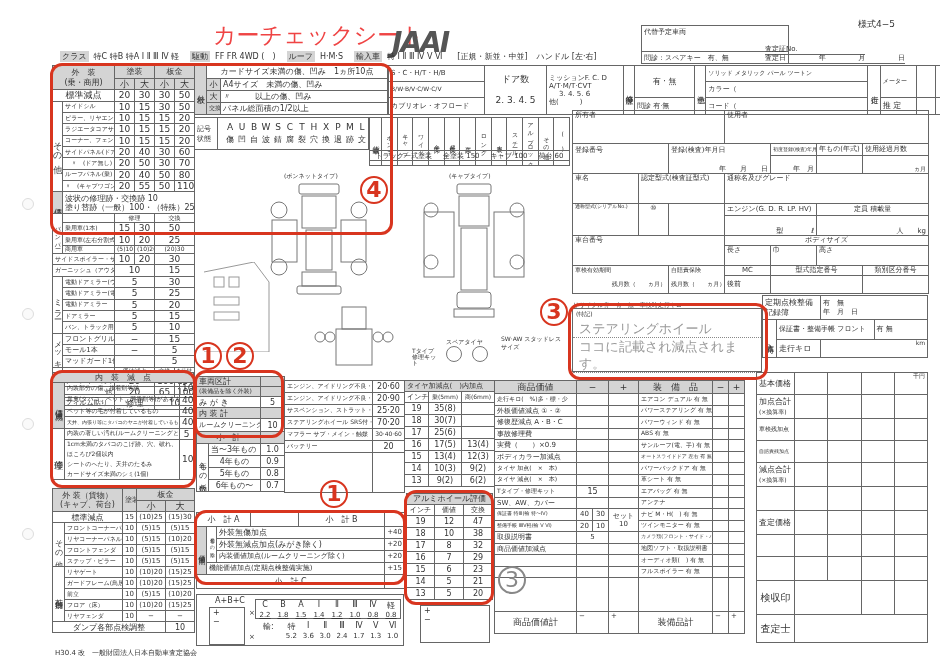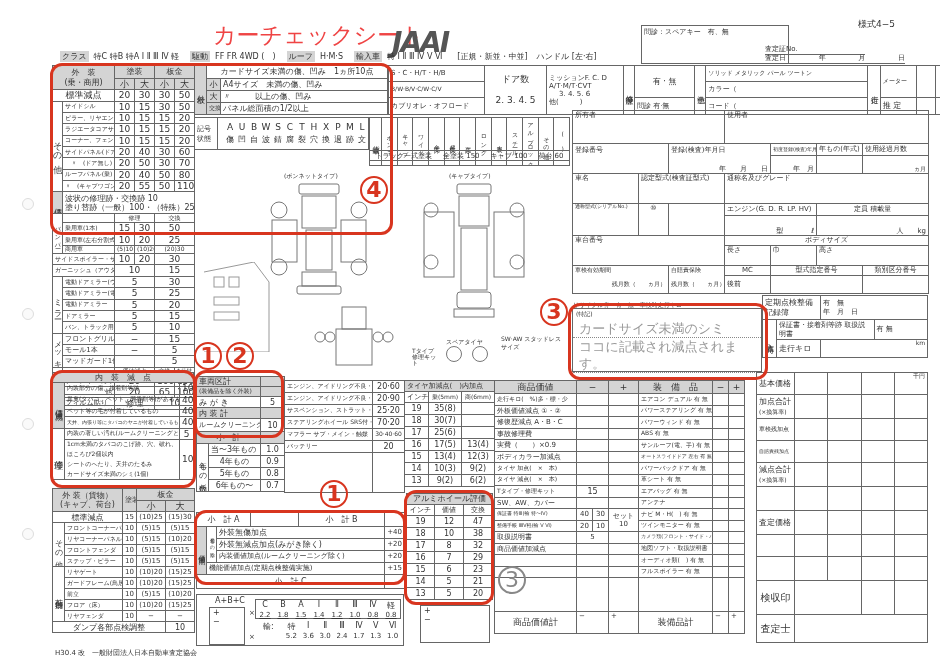--- a/index.html
+++ b/index.html
@@ -35,20 +35,21 @@
   <span>FF FR 4WD (　)</span>
   <span class="g" style="padding:0 2px;margin-left:6px">ルーフ</span>
   <span>H·M·S</span>
   <span class="g" style="padding:0 2px;margin-left:6px">輸入車</span>
   <span>特 Ⅰ Ⅱ Ⅲ Ⅳ Ⅴ Ⅵ</span>
   <span style="margin-left:10px">[正規・新並・中並]</span>
   <span style="margin-left:4px">ハンドル [左·右]</span>
 </div>
 
 <div class="abs" style="left:641px;top:25px;width:148px;height:39px;border:1px solid #666">
+  <div class="s7" style="padding:1px 2px;height:26px;border-bottom:1px solid #666">代替予定車両</div>
   <div class="s7" style="padding:1px 2px">問診：スペアキー　有、無</div>
 </div>
 <div class="abs s7" style="left:765px;top:44px;width:100px;border-bottom:1px solid #666">査定証No.</div>
 <div class="abs s7" style="left:765px;top:53px;width:140px;display:flex;justify-content:space-between;border-bottom:1px solid #666">
   <span>査定日</span>
   <span>年</span>
   <span>月</span>
   <span>日</span>
 </div>
 
@@ -1097,39 +1098,39 @@
         <td class="s7">後前</td>
         <td colspan="2"></td>
         <td></td>
       </tr>
 </tbody>
   </table>
 <div class="abs s6" style="left:573px;top:301px;width:190px;overflow:hidden;white-space:nowrap">リサイクル券　有・無　車検時走行キロ</div>
 
 <div class="abs" style="left:572px;top:308px;width:190px;height:64px;border:1px solid #666">
   <div class="s6" style="padding:1px 3px">(特記)</div>
-  <div style="padding:0 6px;font-size:13px;color:#999;border-bottom:1px dotted #888;line-height:17px">カードサイズ未満のシミ</div>
+  <div style="padding:0 6px;font-size:13px;color:#999;border-bottom:1px dotted #888;line-height:17px">ステアリングホイール</div>
   <div style="padding:0 6px;font-size:13px;color:#999;border-bottom:1px dotted #888;line-height:17px">ココに記載され減点されます。</div>
 </div>
 
 <table class="abs" style="left:762px;top:295px;width:166px">
   <colgroup>
       <col style="width:14px">
       <col style="width:44px">
       <col>
       <col>
     </colgroup>
   <tbody>
       <tr style="height:24px">
         <td colspan="2" class="s8" style="white-space:normal">定期点検整備記録簿</td>
         <td colspan="2" class="s7"><span>有</span>　<span>無</span><br><span>年</span>　<span>月</span>　<span>日</span></td>
       </tr>
   <tr style="height:20px">
         <td rowspan="2" class="c vt s8">入庫時</td>
-        <td colspan="2" class="s7" style="white-space:normal">保証書・接着剤等跡 取扱説明書</td>
+        <td colspan="2" class="s7" style="white-space:normal">保証書・整備手帳 フロント</td>
         <td class="s7"><span>有</span> <span>無</span></td>
       </tr>
   <tr style="height:18px">
         <td class="s8">走行キロ</td>
         <td colspan="2" class="r s6" style="vertical-align:top">km</td>
       </tr>
 </tbody>
   </table>
 
 <table class="abs" style="left:756px;top:372px;width:172px">

